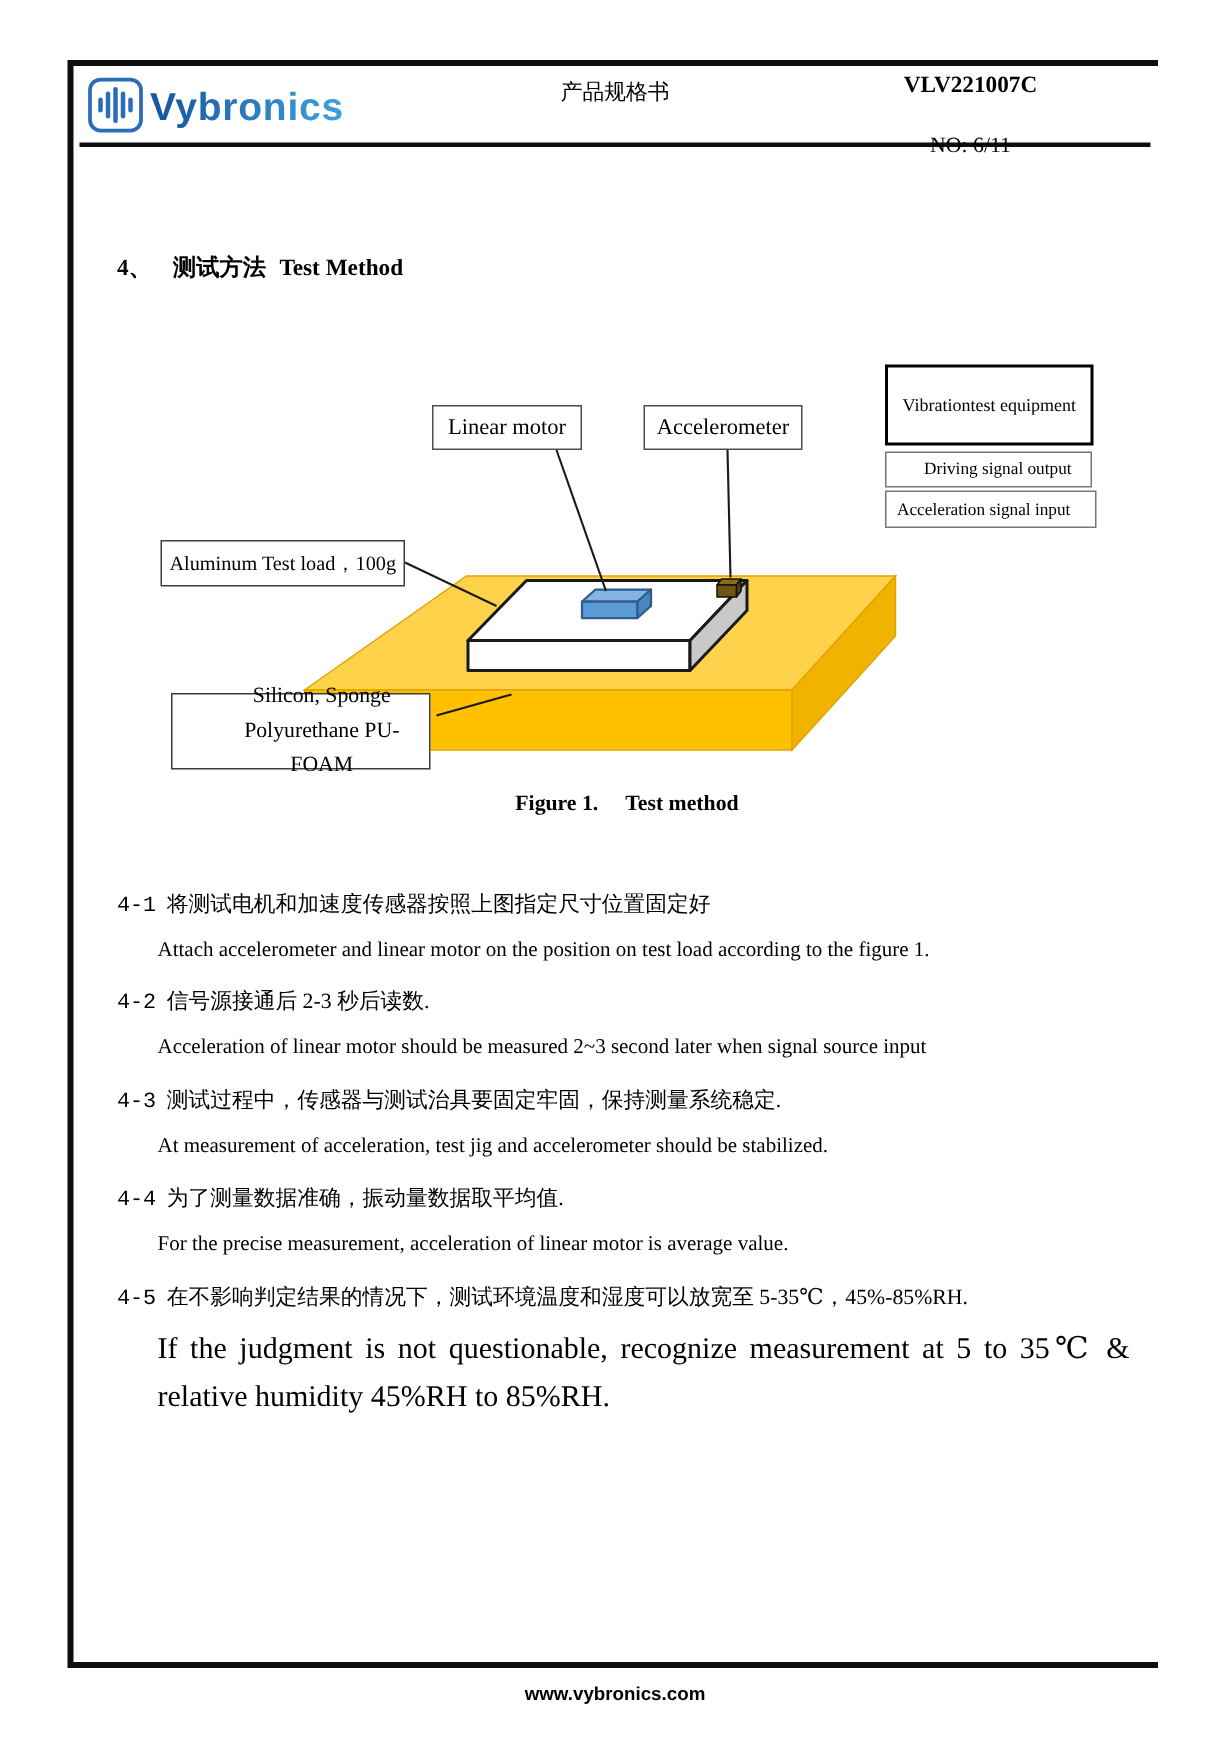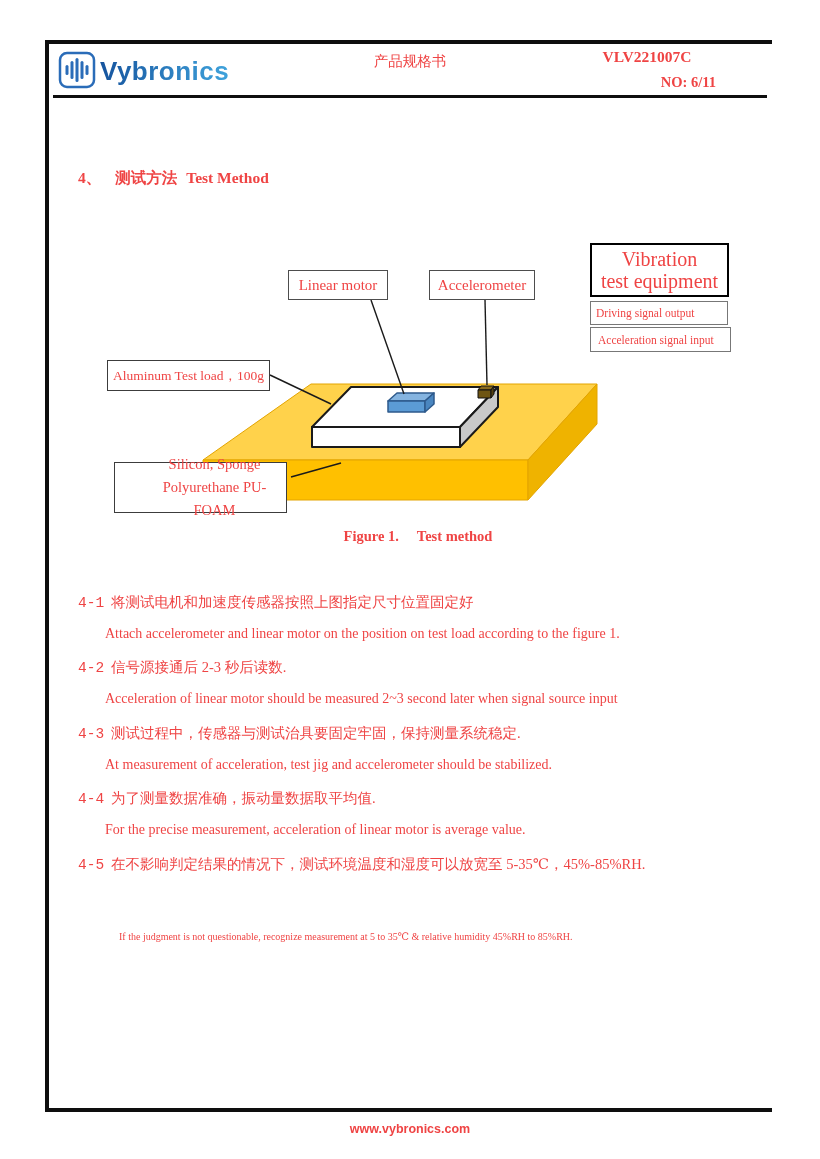--- a/index.html
+++ b/index.html
@@ -1,62 +1,62 @@
 <!DOCTYPE html>
 <html><head>
 <meta charset="utf-8">
 <style>
   html,body{margin:0;padding:0;background:#ffffff;}
   .page{position:relative;width:772px;height:1159px;background:#fff;overflow:hidden;
-        font-family:"Liberation Serif","DejaVu Serif",serif;color:#ef4444;}
+        font-family:"Liberation Serif","DejaVu Serif",serif;color:#000000;}
   .frame{position:absolute;left:45px;top:40px;width:732px;height:1072px;
          border:4px solid #0e0e0e;box-sizing:border-box;}
   .hsep{position:absolute;left:53px;top:95px;width:714px;height:3px;background:#0e0e0e;}
   
   .logo{position:absolute;left:58px;top:51px;height:40px;display:flex;align-items:center;}
   .htitle{position:absolute;left:260px;top:47px;width:300px;text-align:center;}
   .htitle .t1{font-weight:bold;font-size:15.5px;letter-spacing:.2px;}
   .htitle .t2{font-size:14.5px;margin-top:5px;}
   .hright{position:absolute;left:578px;top:48px;width:138px;text-align:center;}
   .hright .code{font-weight:bold;font-size:15.5px;}
-  .hright .pageno{font-weight:bold;font-size:14.5px;margin-top:8px;text-align:right;}
+  .hright .pageno{font-weight:normal;font-size:14.5px;margin-top:23px;}
   
   .section-title{position:absolute;left:78px;top:168px;font-size:15.5px;font-weight:bold;}
   .section-title .sp{margin-right:14px;}
   .section-title .sp2{margin-right:9px;}
   
   .diagram{position:absolute;left:0;top:0;width:820px;height:540px;}
   .foamf{stroke:#e3a400;stroke-width:1;}
   .platef{stroke:#1a1a1a;stroke-width:2;stroke-linejoin:round;}
   .motorf{stroke:#2e5a8c;stroke-width:1.5;stroke-linejoin:round;}
   .accelf{stroke:#111;stroke-width:1;stroke-linejoin:round;}
   .leader{stroke:#1a1a1a;stroke-width:1.4;fill:none;}
   .lblbox{position:absolute;background:#fff;display:flex;align-items:center;justify-content:center;
           text-align:center;box-sizing:border-box;}
   #lbl-linear{left:288px;top:270px;width:100px;height:30px;border:1.5px solid #4d4d4d;font-size:15px;}
   #lbl-accel{left:429px;top:270px;width:106px;height:30px;border:1.5px solid #4d4d4d;font-size:15px;}
   #lbl-alum{left:107px;top:360px;width:163px;height:31px;border:1.5px solid #3c3c3c;font-size:13.5px;justify-content:center;}
   #lbl-foam{left:114px;top:462px;width:173px;height:51px;border:1.5px solid #3c3c3c;
             font-size:14.5px;line-height:23px;flex-direction:column;padding-left:28px;}
   #eq-main{left:590px;top:243px;width:139px;height:54px;border:2.5px solid #000;
-           font-size:20px;line-height:22px;flex-direction:column;}
+           font-size:12px;line-height:22px;flex-direction:row;}
   #eq-row1{left:590px;top:301px;width:138px;height:24px;border:1px solid #777;
-           font-size:11.5px;justify-content:flex-start;padding-left:5px;}
+           font-size:11.5px;justify-content:flex-start;padding-left:25px;}
   #eq-row2{left:590px;top:327px;width:141px;height:25px;border:1px solid #777;
            font-size:11.5px;justify-content:flex-start;padding-left:7px;align-items:center;}
   
   .figcap{position:absolute;left:298px;top:528px;width:240px;text-align:center;
           font-weight:bold;font-size:14.5px;}
   .figcap .cap2{margin-left:18px;}
   
   .zh-row{position:absolute;left:78px;font-size:14.5px;white-space:nowrap;}
   .zh-row .num{margin-right:7px;font-family:Liberation Mono, monospace;}
   .en-row{position:absolute;left:105px;font-size:14px;white-space:nowrap;}
-  .en-just{position:absolute;left:119px;width:648px;font-size:10px;text-align:justify;
-           line-height:32px;white-space:normal;margin-top:38px;}
+  .en-just{position:absolute;left:105px;width:648px;font-size:20px;text-align:justify;
+           line-height:32px;white-space:normal;}
   
   .footer{position:absolute;left:0;top:1122px;width:820px;text-align:center;
           font-family:"Liberation Sans","DejaVu Sans",sans-serif;font-weight:bold;font-size:12.5px;}
 </style>
 </head>
 <body>
 
 <div class="page">
 
   <div class="frame"></div>

